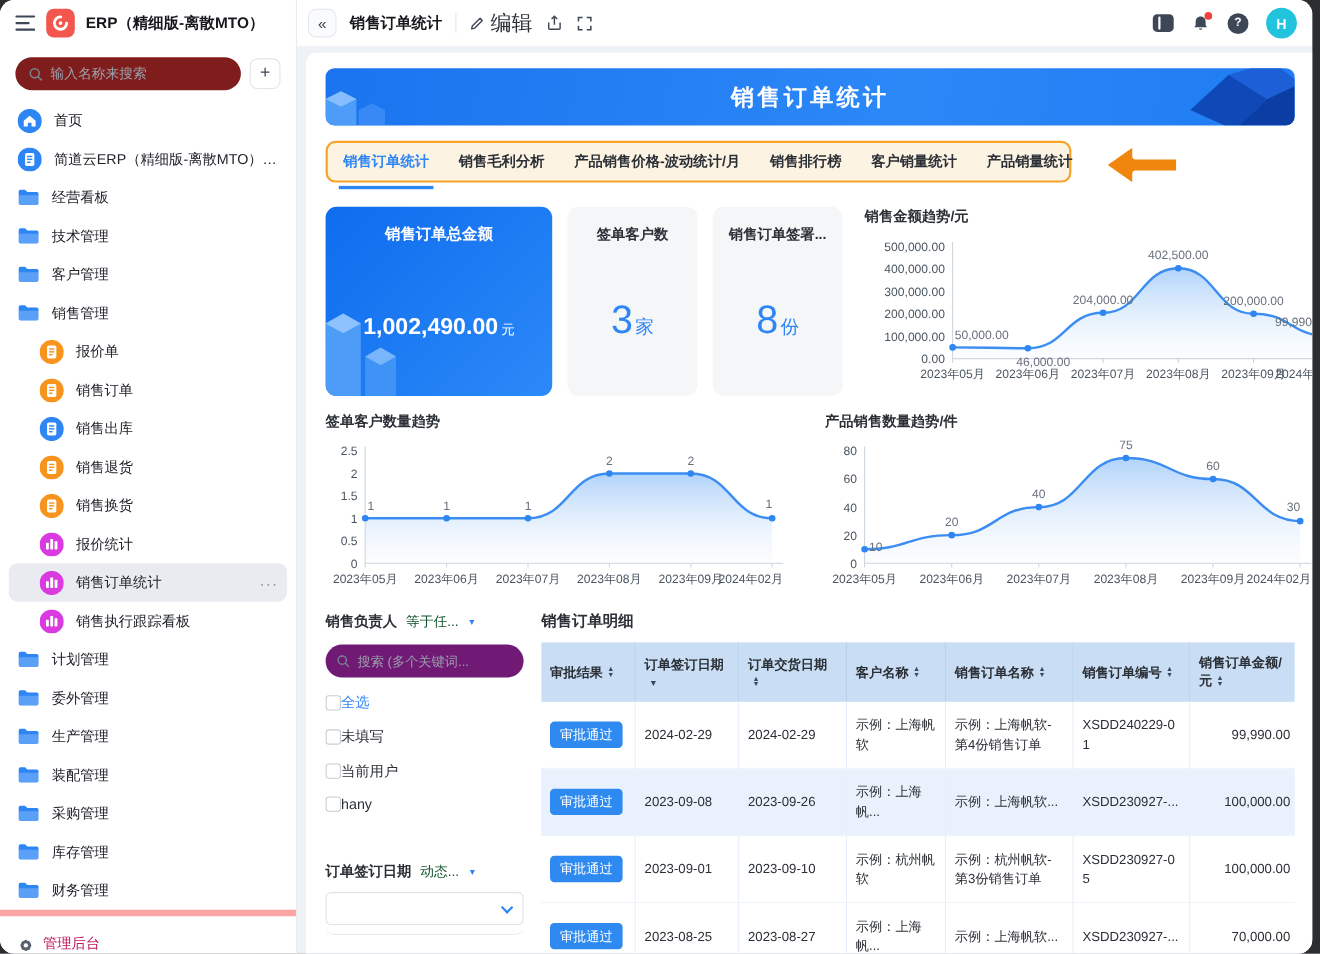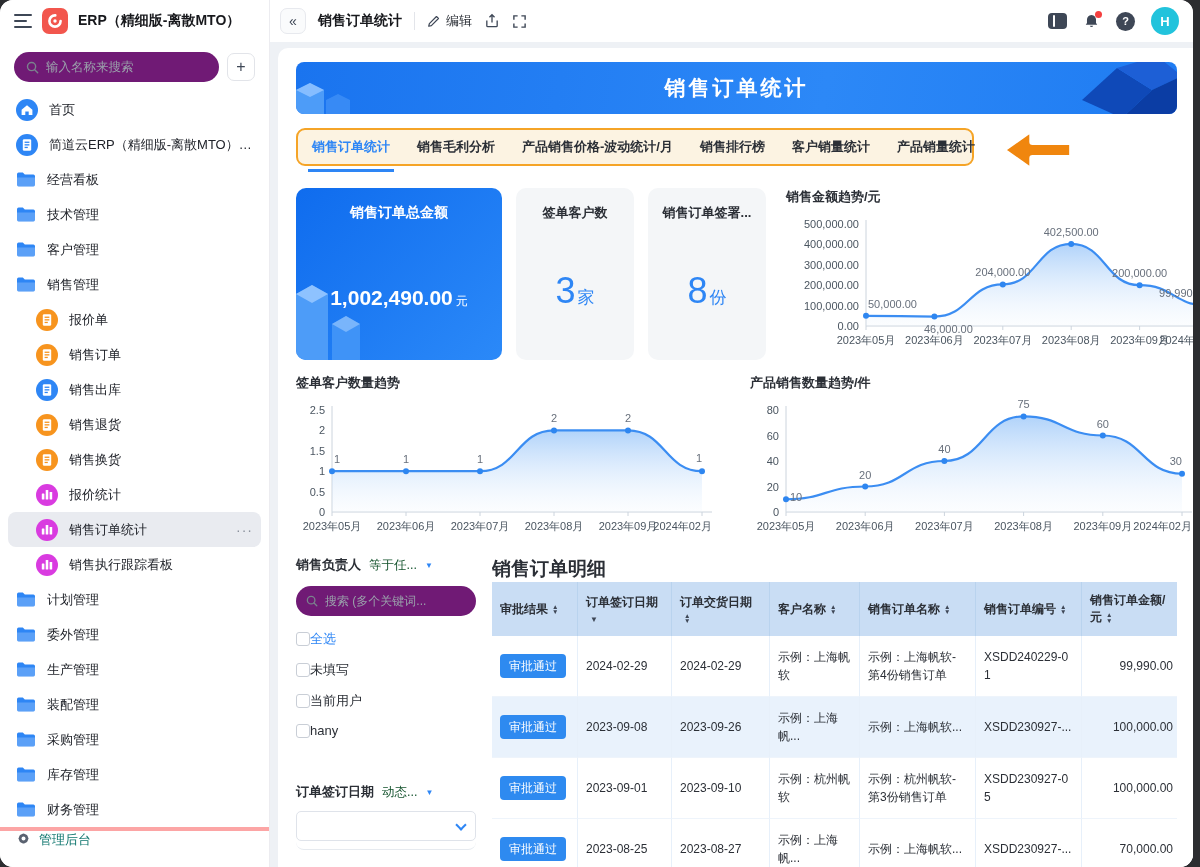--- a/index.html
+++ b/index.html
@@ -9,39 +9,39 @@
 
   
   .sidebar { width:270px; flex-shrink:0; border-right:1px solid #ececf0; display:flex; flex-direction:column; background:#fff; }
   .sb-head { height:42px; display:flex; align-items:center; gap:10px; padding:0 14px; }
   .hamburger { width:18px; display:flex; flex-direction:column; gap:4px; cursor:pointer; }
   .hamburger i { display:block; height:2px; background:#3e4756; border-radius:2px; }
   .hamburger i:nth-child(2){ width:72%; }
   .logo { width:26px; height:26px; border-radius:7px; background:#f2564d; display:flex; align-items:center; justify-content:center; }
   .app-title { font-size:14px; font-weight:700; color:#17181c; white-space:nowrap; overflow:hidden; text-overflow:ellipsis; }
   .sb-search { display:flex; align-items:center; gap:8px; padding:10px 14px 6px 14px; }
-  .search-pill { flex:1; height:30px; background:#701a75; border-radius:16px; display:flex; align-items:center; gap:7px; padding:0 12px; cursor:text; }
+  .search-pill { flex:1; height:30px; background:#7f1d1d; border-radius:16px; display:flex; align-items:center; gap:7px; padding:0 12px; cursor:text; }
   .search-pill .ph { font-size:12.5px; color:#9aa1ab; }
   .add-btn { width:28px; height:28px; border:1px solid #e2e4e9; background:#fff; border-radius:7px; font-size:16px; color:#3e4756; cursor:pointer; line-height:1; }
   .sb-list { flex:1; overflow:hidden; padding:4px 8px 0 8px; }
   .sb-item { height:35px; display:flex; align-items:center; gap:11px; padding:0 8px 0 8px; border-radius:8px; cursor:pointer; }
   .sb-item.indent { padding-left:28px; }
   .sb-item.selected { background:#e9ebf0; }
   .sb-item .lbl { font-size:13px; color:#20232a; white-space:nowrap; overflow:hidden; text-overflow:ellipsis; flex:1; }
   .sb-item .more { color:#8a919c; font-size:14px; letter-spacing:1px; }
   .sb-item .ic { display:flex; align-items:center; }
-  .sb-foot { height:40px; border-top:4px solid #fca5a5; display:flex; align-items:flex-start; gap:8px; padding:0 16px; font-size:13px; color:#0f766e; cursor:pointer; }
+  .sb-foot { height:40px; border-top:6px solid #fca5a5; display:flex; align-items:flex-end; gap:8px; padding:0 16px; font-size:13px; color:#be185d; cursor:pointer; }
 
   
   .main { flex:1; min-width:0; display:flex; flex-direction:column; }
   .topbar { height:42px; background:#fff; display:flex; align-items:center; padding:0 14px 0 10px; gap:12px; }
   .collapse-btn { width:26px; height:26px; border:1px solid #e7e9ee; border-radius:7px; background:#fafbfc; color:#3e4756; font-size:14px; display:flex; align-items:center; justify-content:center; cursor:pointer; }
   .tb-title { font-size:14px; font-weight:700; color:#17181c; }
   .tb-div { width:1px; height:18px; background:#e3e5ea; }
-  .tb-btn { display:flex; align-items:center; gap:5px; font-size:13px; color:#2b2f36; cursor:pointer; }
+  .tb-btn { display:flex; align-items:center; gap:5px; font-size:19px; color:#2b2f36; cursor:pointer; }
   .tb-ico { cursor:pointer; display:flex; align-items:center; }
   .tb-right { margin-left:auto; display:flex; align-items:center; gap:16px; }
   .panel-ico { width:19px; height:16px; border-radius:4px; background:#3e4756; position:relative; cursor:pointer; }
   .panel-ico::after { content:""; position:absolute; left:5px; top:2px; bottom:2px; width:2px; background:#fff; border-radius:1px; }
   .bell-wrap { position:relative; cursor:pointer; display:flex; }
   .bell-dot { position:absolute; right:-2px; top:-2px; width:7px; height:7px; border-radius:50%; background:#f53f3f; }
   .help-ico { width:19px; height:19px; border-radius:50%; background:#3e4756; color:#fff; font-size:11px; font-weight:700; display:flex; align-items:center; justify-content:center; cursor:pointer; }
   .avatar { width:28px; height:28px; border-radius:50%; background:#22c3dc; color:#fff; font-size:13px; font-weight:700; display:flex; align-items:center; justify-content:center; cursor:pointer; }
 
   .content { flex:1; min-height:0; background:#eef1f5; padding:6px 0 0 8px; }
@@ -92,21 +92,21 @@
   .cb-list { margin-top:14px; display:flex; flex-direction:column; gap:13px; }
   .cb-row { display:flex; align-items:center; gap:0; cursor:pointer; }
   .cb { width:14px; height:14px; border:1px solid #c9ced6; border-radius:3px; background:#fff; flex-shrink:0; }
   .cb-row .lbl { font-size:13px; color:#2b2f36; }
   .cb-row.accent .lbl { color:#2e86f5; }
   .f-date { margin-top:auto; }
   .f-select { margin-top:10px; height:30px; border:1px solid #dfe3ea; border-radius:5px; position:relative; cursor:pointer; }
   .f-select .chev { position:absolute; right:10px; top:9px; width:8px; height:8px; border-right:2px solid #2e86f5; border-bottom:2px solid #2e86f5; transform:rotate(45deg); }
 
   .table-card { flex:1; min-width:0; overflow:hidden; }
-  .table-title { font-size:19px; font-weight:700; color:#2b2f36; }
+  .table-title { font-size:14px; font-weight:700; color:#2b2f36; margin-bottom:10px; }
   table.grid { width:690px; table-layout:fixed; border-collapse:separate; border-spacing:0; }
   .grid th { background:#c9ddf4; font-size:12px; font-weight:700; color:#2b2f36; text-align:left; padding:10px 8px; border-right:1px solid #b9d3ee; vertical-align:middle; height:54px; cursor:pointer; }
   .grid td { font-size:12px; color:#2b2f36; padding:12px 8px; border-right:1px solid #e7f0fa; border-bottom:1px solid #eef4fb; vertical-align:middle; line-height:1.5; }
   .grid tr.alt td { background:#e9f2fc; }
   .grid td.num,.grid th.num-h { text-align:right; }
   .grid td.brk { word-break:break-all; }
   .status-btn { display:inline-block; background:#2e8af0; color:#fff; font-size:12px; padding:3px 9px; border-radius:4px; cursor:pointer; white-space:nowrap; }
   .sort-both { display:inline-flex; flex-direction:column; font-size:6.5px; line-height:5.5px; color:#3e4756; margin-left:4px; vertical-align:middle; }
   .sort-desc { font-size:8px; color:#3e4756; margin-left:4px; }
 </style>

